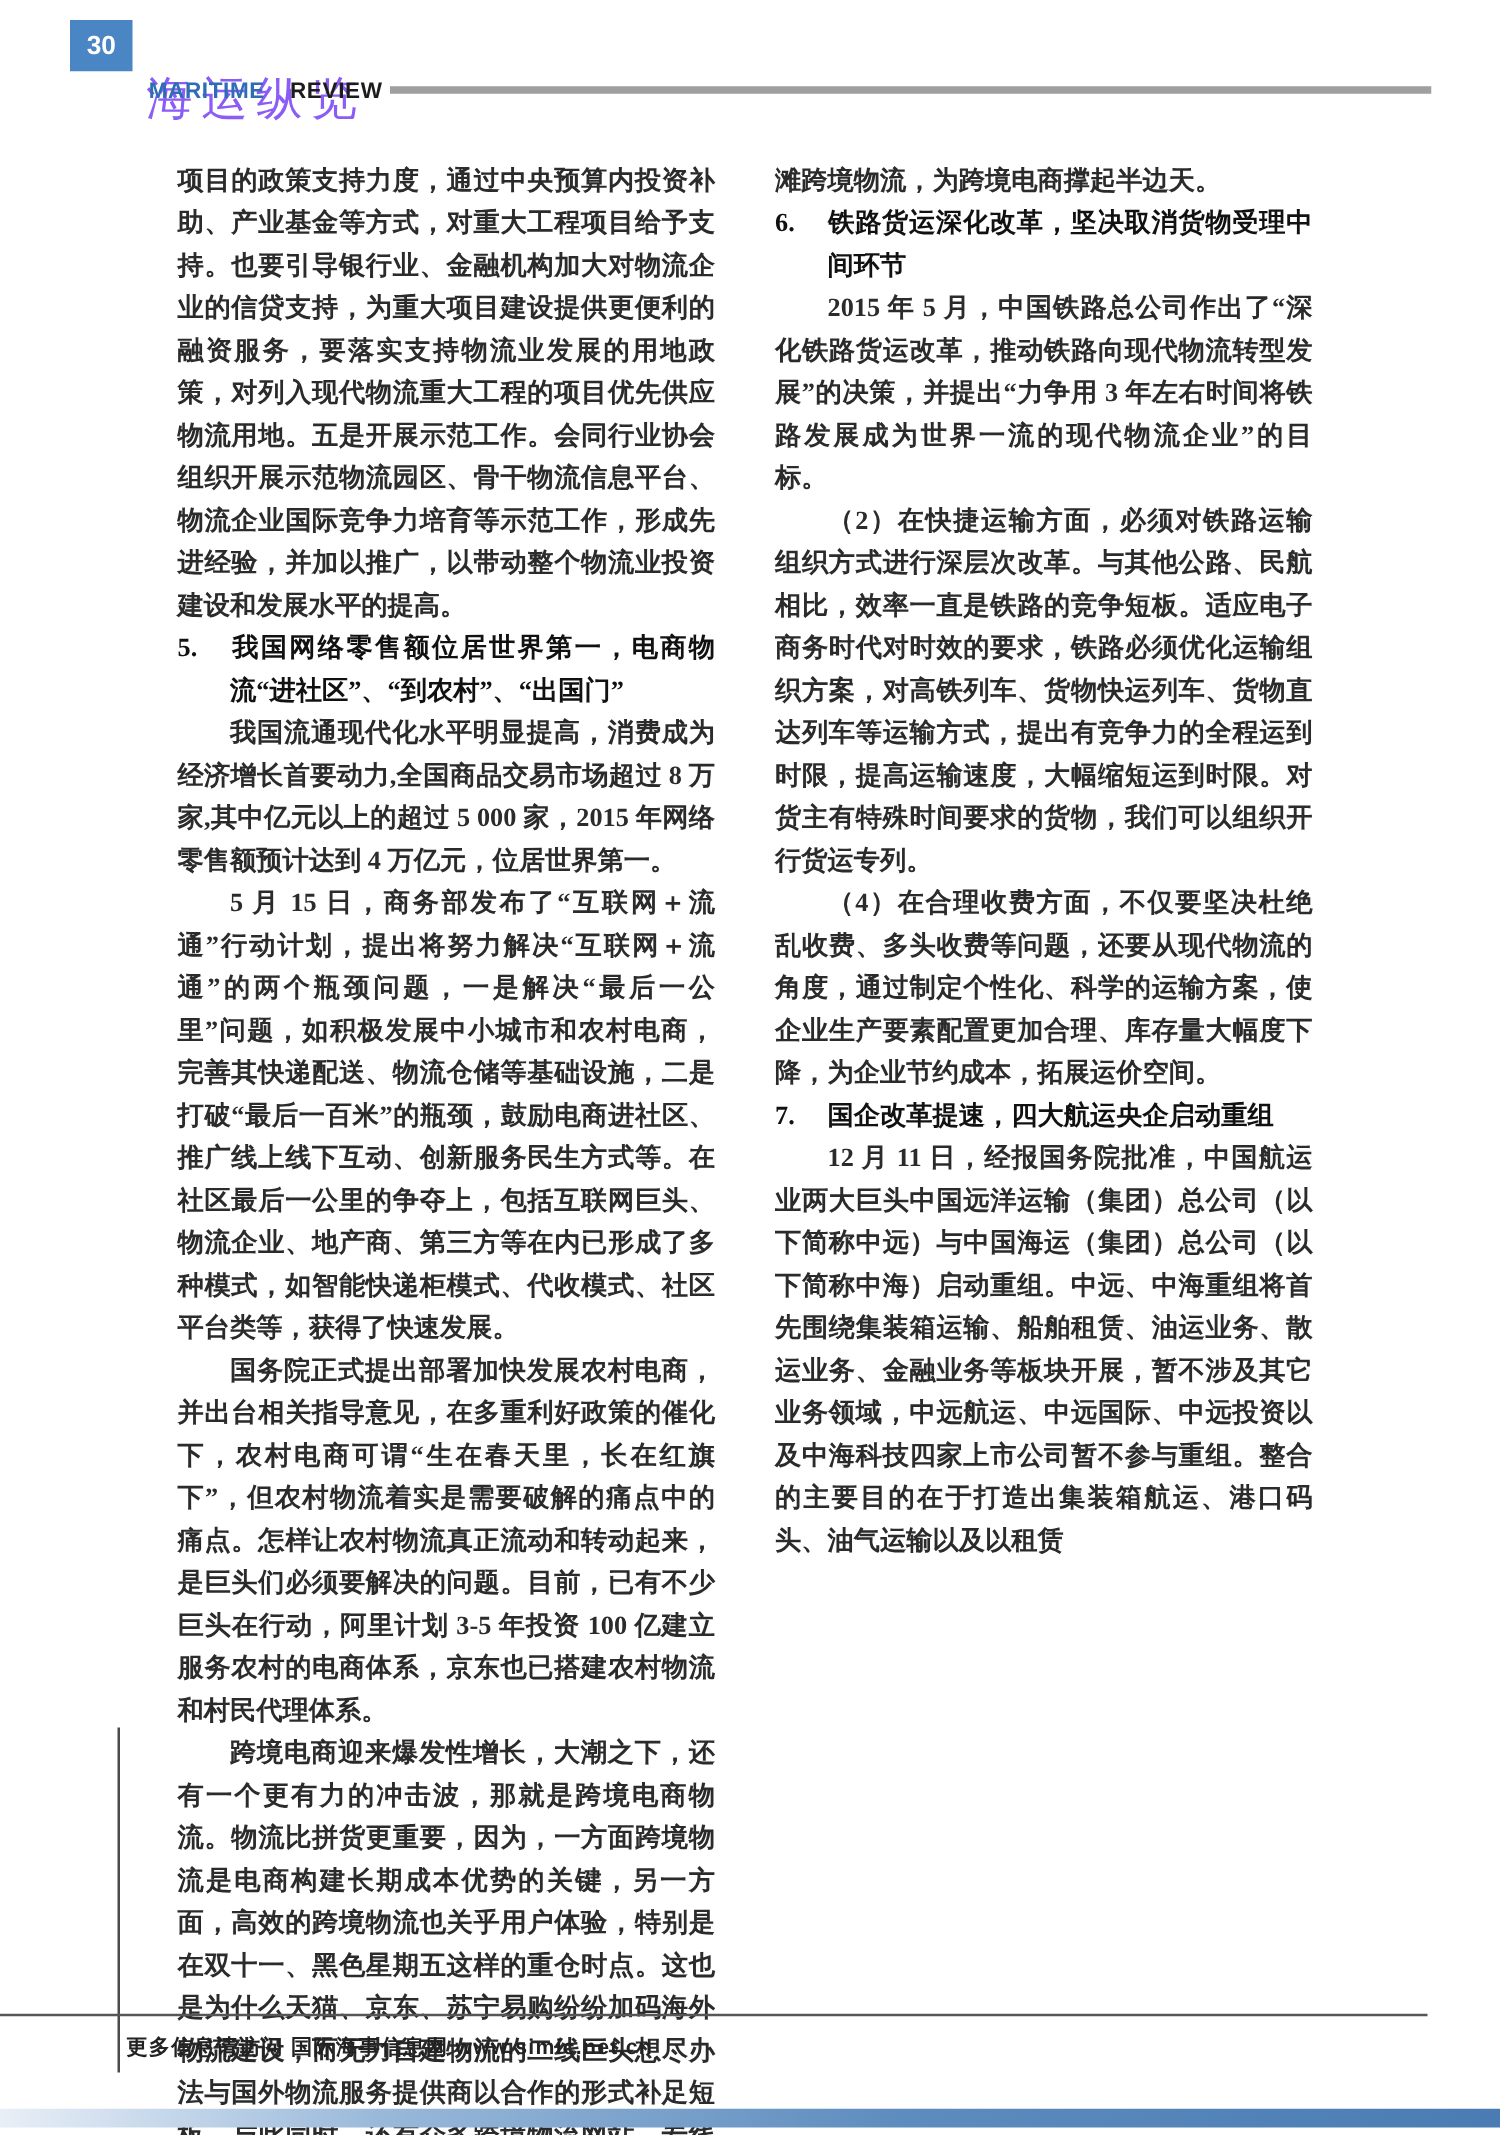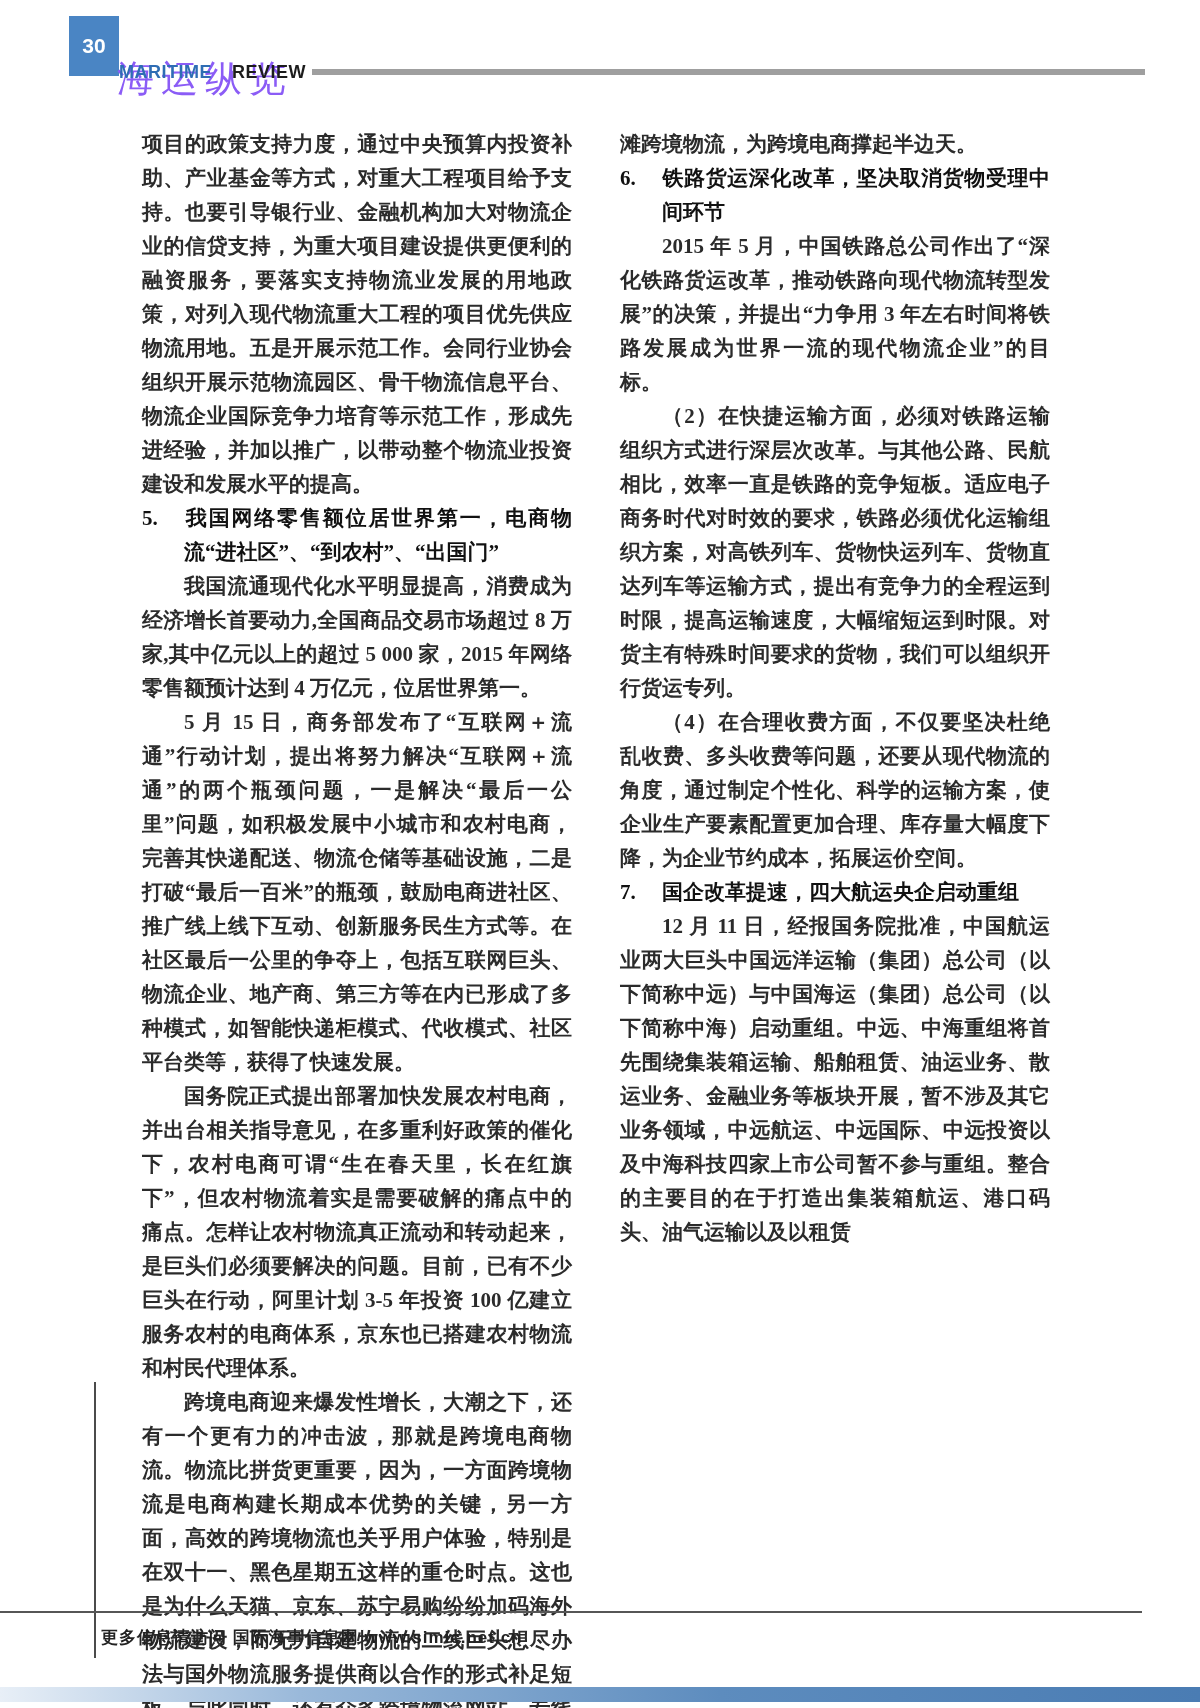--- a/index.html
+++ b/index.html
@@ -3,21 +3,21 @@
 <meta charset="utf-8">
 <style>
   html,body{margin:0;padding:0;}
   body{
     width:1200px;height:1708px;position:relative;background:#ffffff;
     font-family:"Liberation Serif","DejaVu Serif",serif;
     color:#2e2e2e;overflow:hidden;
   }
   
   .page-num-box{
-    position:absolute;left:69px;top:16px;width:50px;height:60px;
+    position:absolute;left:56px;top:16px;width:50px;height:41px;
     background:#4a85c4;color:#ffffff;display:flex;align-items:center;justify-content:center;
     font-family:"Liberation Sans","DejaVu Sans",sans-serif;font-weight:bold;font-size:21px;
   }
   .title-cn{
     position:absolute;left:117px;top:14px;font-size:37px;letter-spacing:7px;color:#8b5cf6;
     font-family:"Liberation Serif","DejaVu Serif",serif;font-weight:500;margin-top:40px;
   }
   .title-en{
     position:absolute;left:119px;top:62px;
     font-family:"Liberation Sans","DejaVu Sans",sans-serif;font-weight:bold;font-size:18px;letter-spacing:.5px;

